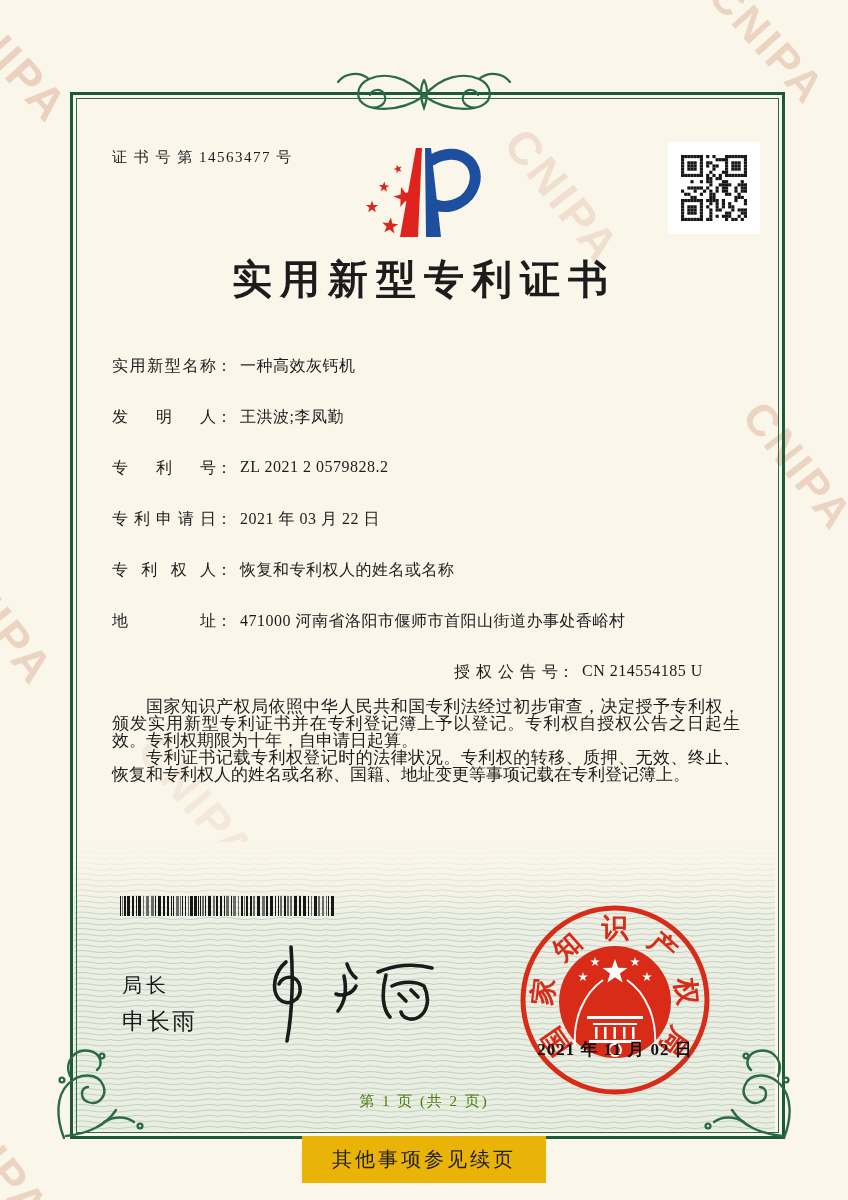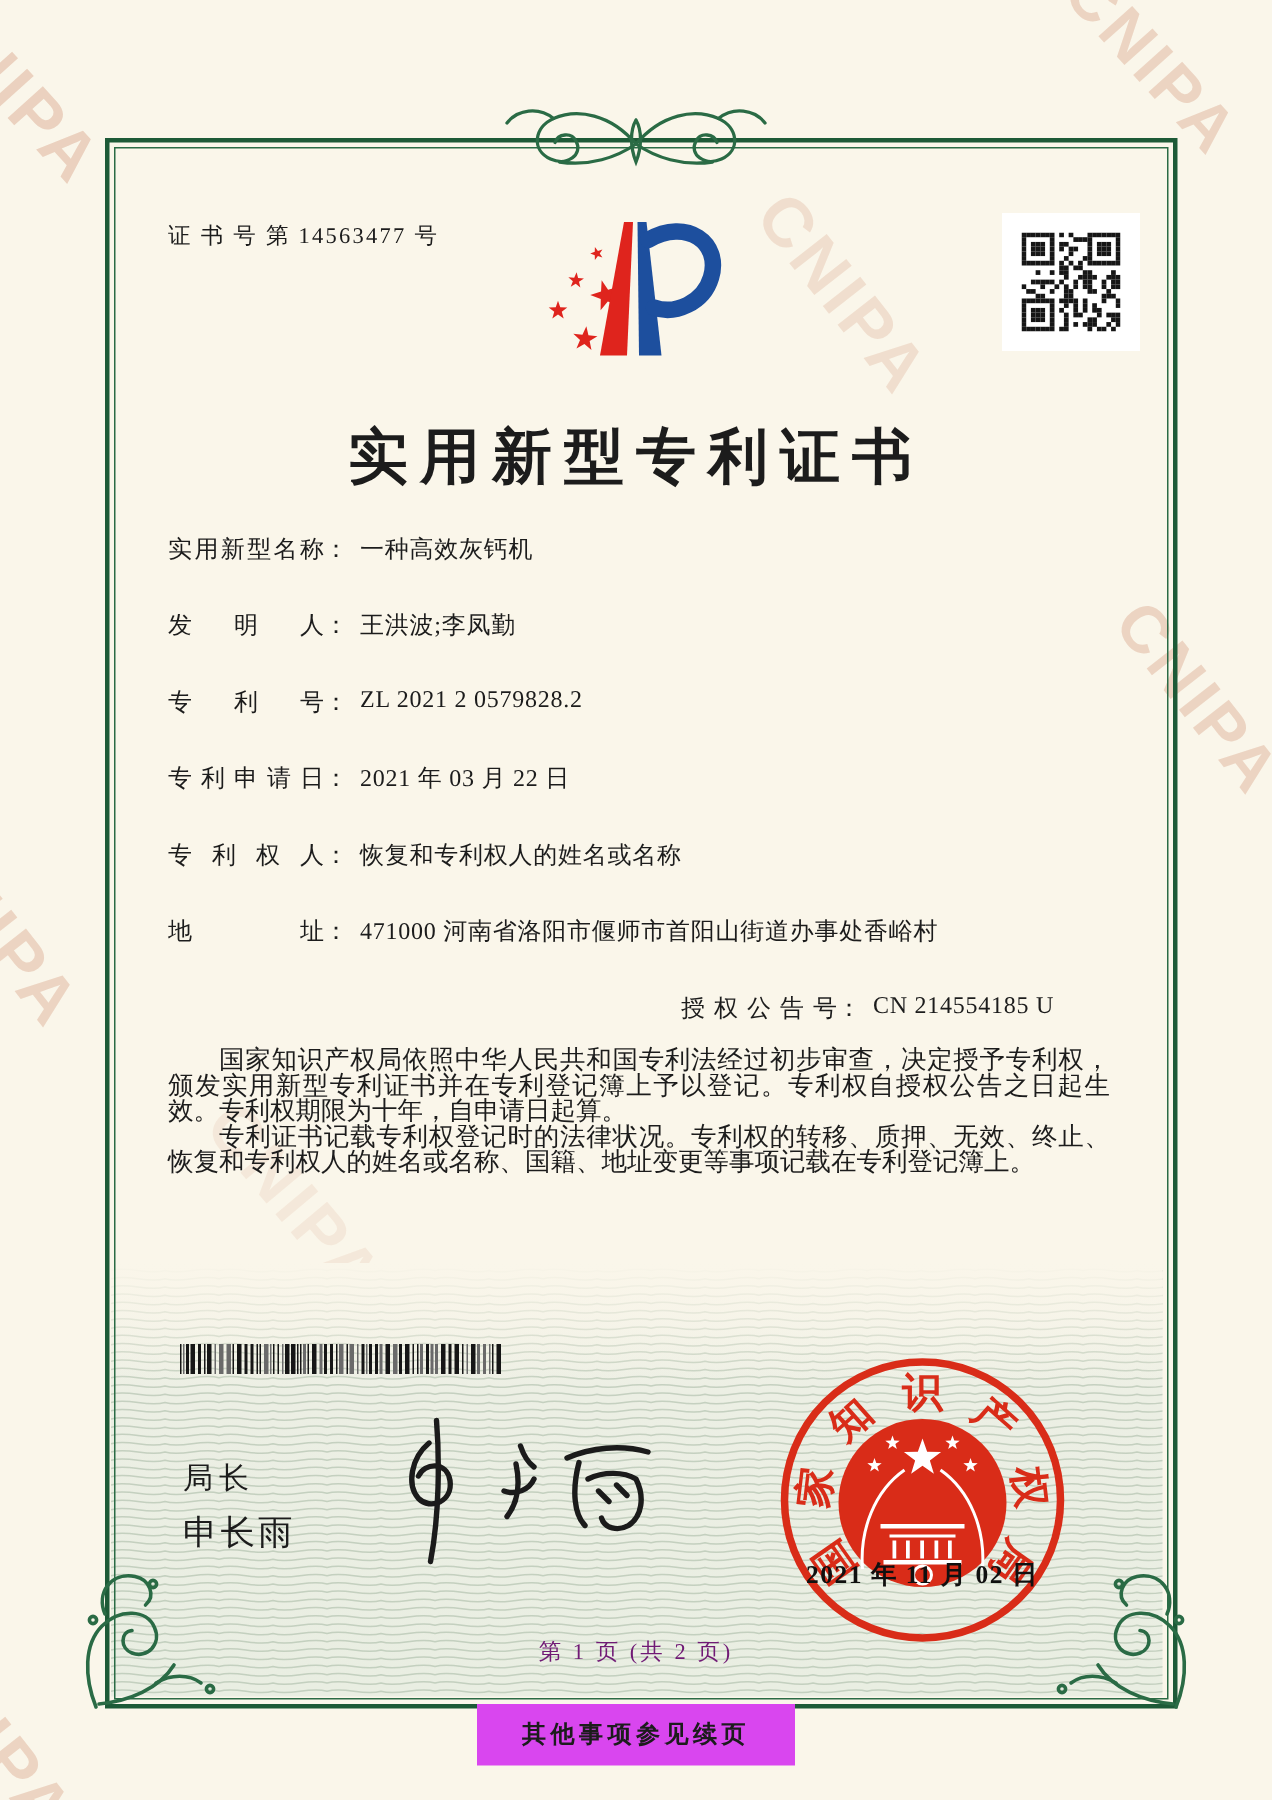--- a/index.html
+++ b/index.html
@@ -15,42 +15,42 @@
   
   .waves{position:absolute;left:74px;top:842px;width:701px;height:289px;z-index:0;
          background:linear-gradient(180deg,#f6f4e9 0%,#ecefe4 30%,#e9eee2 100%);}
   .wave-fade{position:absolute;left:74px;top:842px;width:701px;height:80px;z-index:1;
          background:linear-gradient(180deg,#faf6ea 0%,rgba(250,246,234,0) 100%);}
   .cert-no{position:absolute;left:112px;top:148px;font-size:15px;letter-spacing:1.5px;z-index:3;}
   .logo{position:absolute;left:352px;top:140px;z-index:3;}
   .qr-panel{position:absolute;left:668px;top:142px;width:92px;height:92px;background:#ffffff;
             z-index:3;display:flex;align-items:center;justify-content:center;}
   .title{position:absolute;left:0;top:252px;width:100%;text-align:center;font-size:40px;
-         font-weight:bold;letter-spacing:8px;z-index:3;margin-top:25px;}
+         font-weight:bold;letter-spacing:8px;z-index:3;}
   .fields{position:absolute;left:112px;top:0;width:630px;z-index:3;font-size:16px;}
   .frow{position:absolute;left:0;width:630px;height:24px;white-space:nowrap;}
   .flabel{display:inline-block;width:104px;text-align:justify;text-align-last:justify;
           vertical-align:top;}
   .fcolon{display:inline-block;vertical-align:top;}
   .fvalue{display:inline-block;margin-left:8px;vertical-align:top;letter-spacing:0.5px;}
   .grant-pair2{position:absolute;left:342px;top:0;white-space:nowrap;}
   .bodytext{position:absolute;left:112px;top:698px;width:628px;font-size:17px;
             line-height:17px;text-align:justify;z-index:3;}
   .bodytext p{margin:0;text-indent:2em;}
   .barcode{position:absolute;left:120px;top:896px;z-index:3;}
   .signer-title{position:absolute;left:122px;top:972px;font-size:20px;letter-spacing:4px;z-index:3;}
   .signer-name{position:absolute;left:122px;top:1006px;font-size:23px;letter-spacing:2px;z-index:3;}
   .signature{position:absolute;left:252px;top:942px;z-index:3;}
   .seal{position:absolute;left:515px;top:900px;z-index:4;}
   .seal-date{position:absolute;left:505px;top:1038px;width:220px;text-align:center;
              font-size:17px;font-weight:600;color:#101010;z-index:5;letter-spacing:1px;}
   .page-info{position:absolute;left:0;top:1092px;width:100%;text-align:center;font-size:15px;
-             letter-spacing:2px;z-index:3;color:#701a75;}
-  .cont-note{position:absolute;left:50%;transform:translateX(-50%);top:1136px;background:#d946ef;
-             padding:10px 30px;font-size:16px;letter-spacing:3px;z-index:5;white-space:nowrap;font-weight:bold;}
+             letter-spacing:2px;z-index:3;color:#4d7c0f;}
+  .cont-note{position:absolute;left:50%;transform:translateX(-50%);top:1136px;background:#eab308;
+             padding:10px 30px;font-size:20px;letter-spacing:3px;z-index:5;white-space:nowrap;}
   .ornament-top{position:absolute;left:329px;top:68px;z-index:3;}
   .ornament-bl{position:absolute;left:52px;top:1046px;z-index:3;}
   .ornament-br{position:absolute;left:692px;top:1046px;z-index:3;transform:scaleX(-1);}
 </style>
 </head>
 <body>
 
 <div class="page">
 
   <div id="wm-layer">

